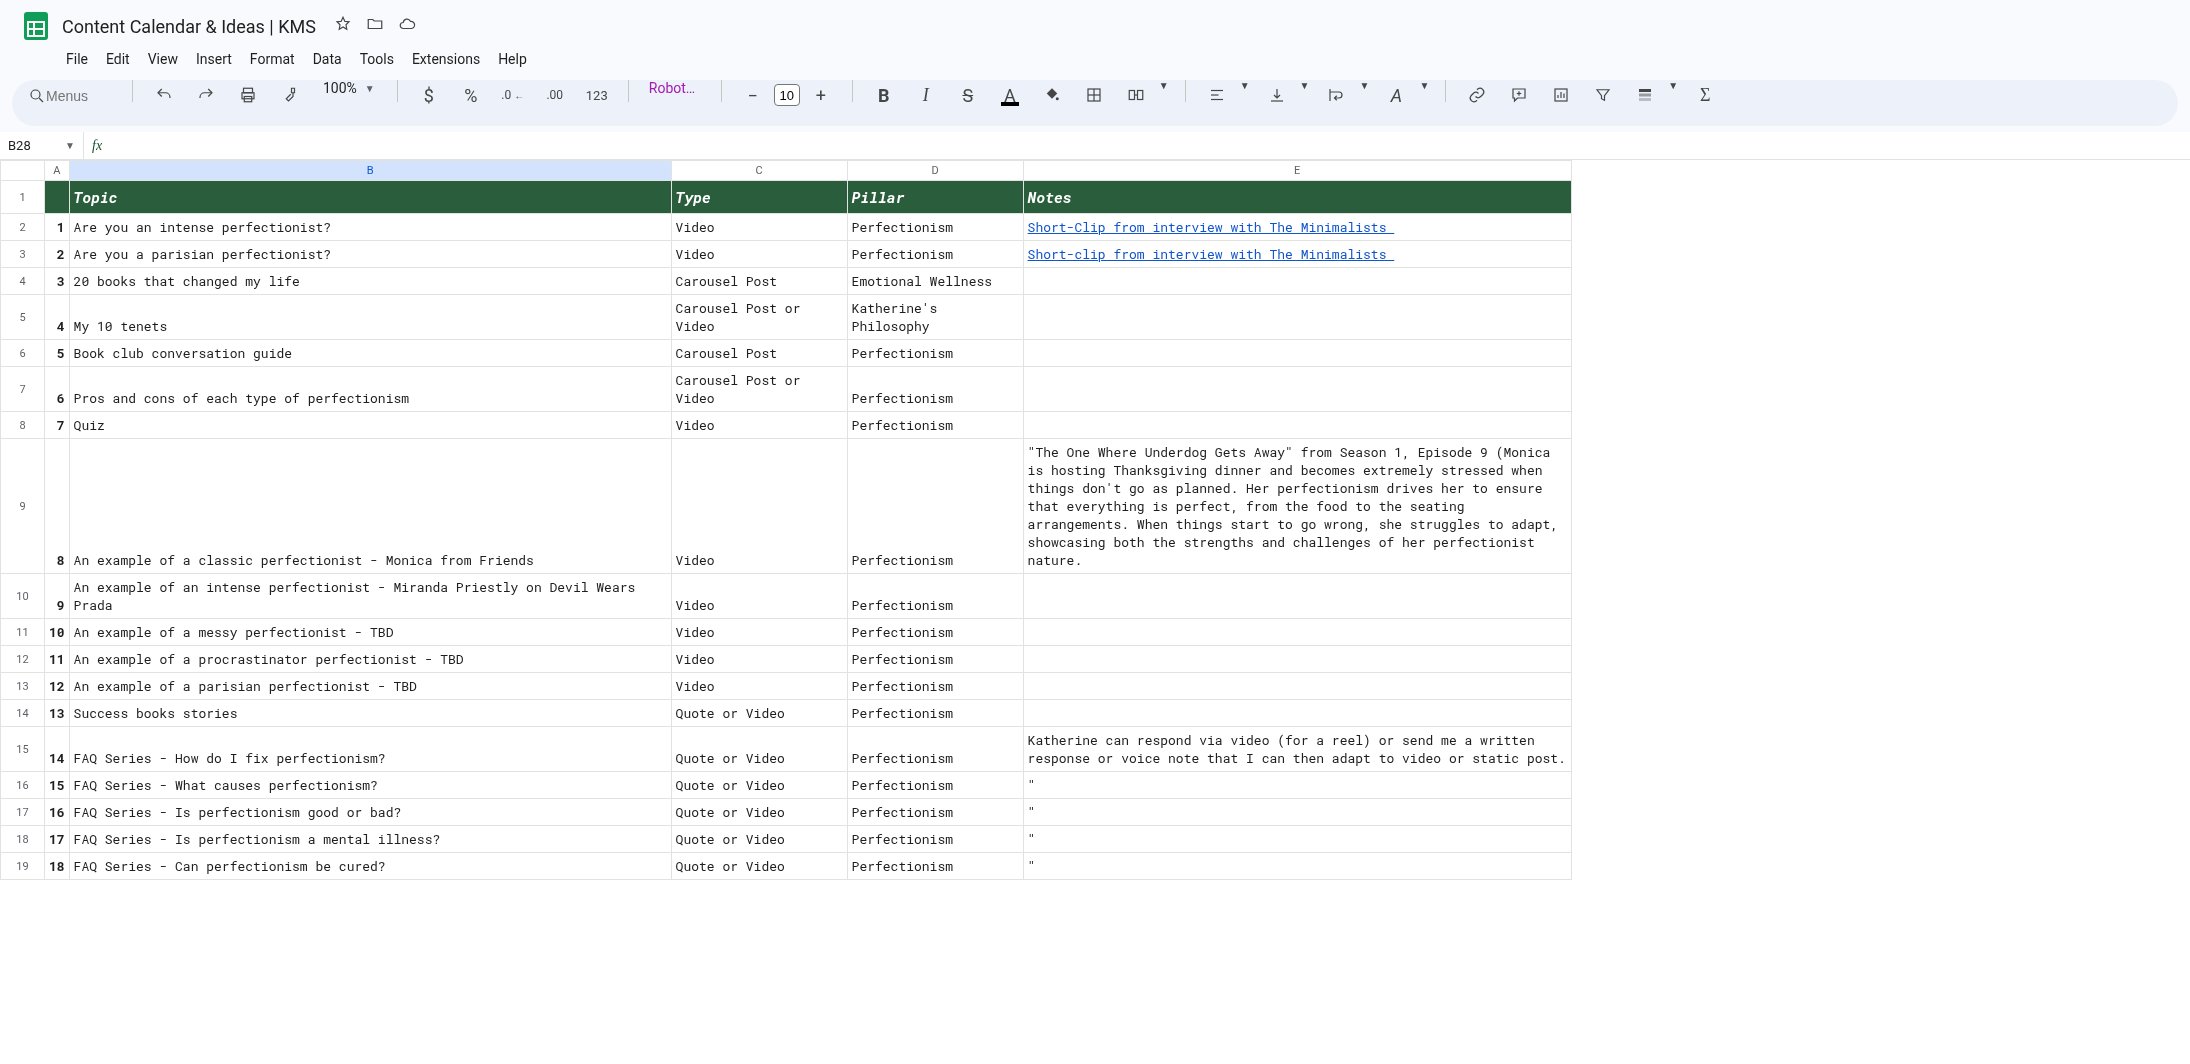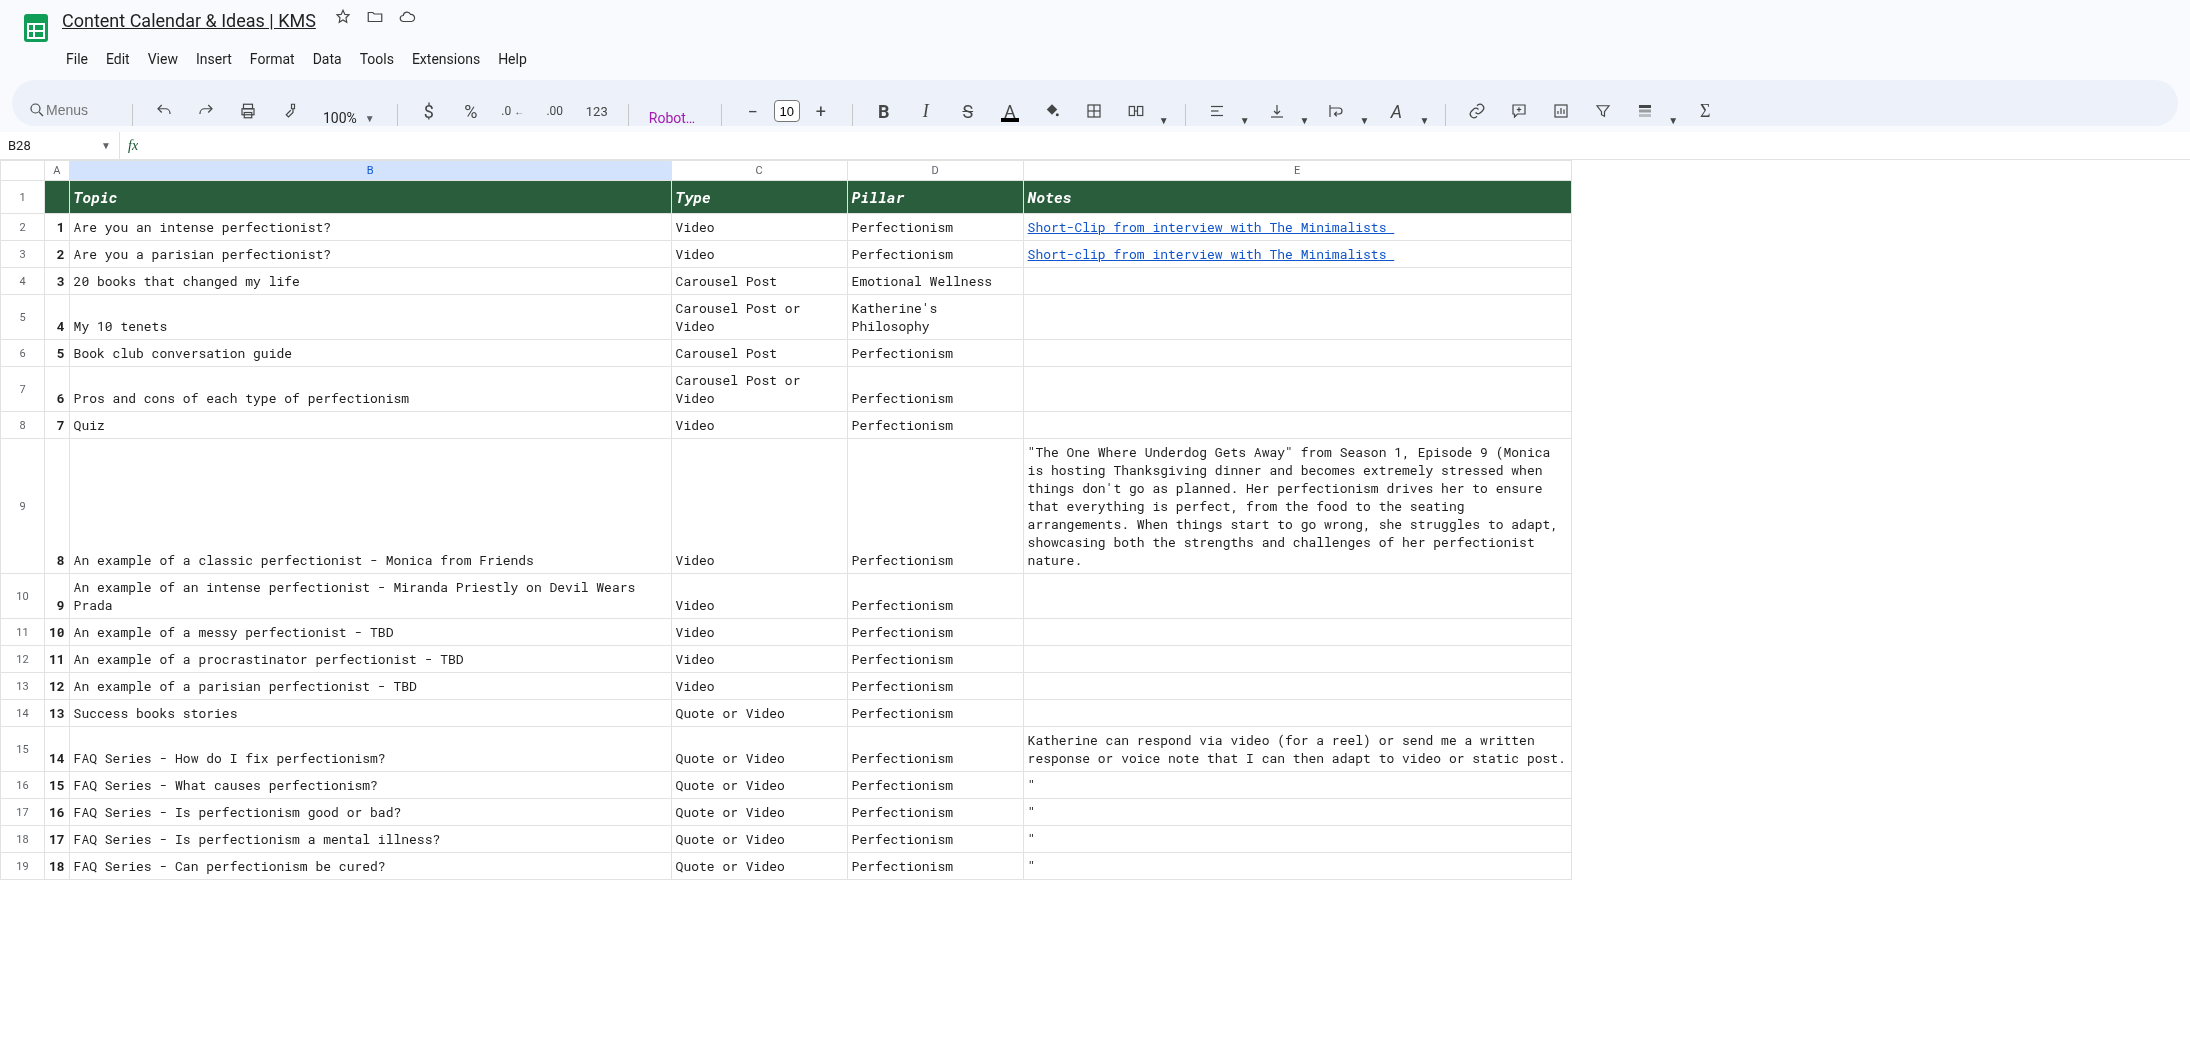--- a/index.html
+++ b/index.html
@@ -1,48 +1,48 @@
 <!DOCTYPE html>
 <html><head>
 <meta charset="utf-8">
 <style>
   * { box-sizing: border-box; margin: 0; padding: 0; }
   body { font-family: "Google Sans", Roboto, Arial, sans-serif; background: #f8fafd; color: #1f1f1f; overflow: hidden; }
 
   
-  .title-bar { display: flex; align-items: flex-start; padding: 8px 16px 0 16px; height: 44px; text-decoration: underline; }
+  .title-bar { display: flex; align-items: center; padding: 8px 16px 0 16px; height: 44px; }
   .logo { width: 40px; height: 40px; display:flex; align-items:center; justify-content:center; }
   .logo svg { width: 32px; height: 32px; }
   .doc-title { font-size: 18px; color: #1f1f1f; padding: 2px 6px; border-radius: 4px; }
   .title-icons { display:flex; gap: 14px; margin-left: 12px; color:#5f6368; }
   .title-icons span { cursor: pointer; }
 
   
   .menu-bar { display:flex; align-items:center; padding: 0 12px 0 58px; height: 30px; gap: 2px; }
   .menu-item { font-size: 14px; color:#1f1f1f; padding: 4px 8px; border-radius:4px; cursor:pointer; }
 
   
   .toolbar-wrap { padding: 6px 12px; }
-  .toolbar { background:#edf2fa; border-radius: 24px; height: 46px; display:flex; align-items:flex-end; padding: 0 10px; gap: 12px; }
+  .toolbar { background:#edf2fa; border-radius: 24px; height: 46px; display:flex; align-items:flex-start; padding: 0 10px; gap: 12px; }
   .tool-btn { width:30px; height:30px; display:flex; align-items:center; justify-content:center; border-radius:4px; color:#444746; cursor:pointer; font-size:18px; }
   .tool-sep { width:1px; height:22px; background:#c7c7c7; margin:0 4px; }
   .search-box { display:flex; align-items:center; background:transparent; border-radius:18px; padding:0 10px 0 6px; height:32px; }
   .search-box input { border:none; background:transparent; outline:none; font-size:14px; width:60px; color:#444746; }
   .zoom { font-size:14px; color:#1f1f1f; padding:0 6px; display:flex; align-items:center; gap:8px; cursor:pointer; }
   .font-name { font-size:14px; color:#a21caf; width:60px; overflow:hidden; white-space:nowrap; text-overflow:ellipsis; padding-left:4px; cursor:pointer; display:flex; align-items:center; gap:18px; }
   .font-size-box { display:flex; align-items:center; gap:6px; }
   .font-size-box .size-input { width:26px; height:22px; border:1px solid #747775; border-radius:4px; text-align:center; font-size:13px; background:#fff; }
   .text-color-btn { position:relative; }
   .text-color-underline { position:absolute; bottom:4px; left:6px; right:6px; height:4px; background:#000; }
   .fill-color-btn { position:relative; }
   .dropdown-caret { font-size:10px; color:#444746; margin-left:-4px; }
 
   
   .namefx { display:flex; align-items:center; height:28px; border-bottom:1px solid #e1e3e1; background:#fff; }
-  .name-box { width:120px; display:flex; align-items:center; justify-content:space-between; padding:0 8px; font-size:13px; color:#1f1f1f; border-right:1px solid #e1e3e1; height:100%; }
+  .name-box { width:84px; display:flex; align-items:center; justify-content:space-between; padding:0 8px; font-size:13px; color:#1f1f1f; border-right:1px solid #e1e3e1; height:100%; }
   .fx-label { font-family: Liberation Serif, serif; font-style:italic; color:#14532d; padding:0 8px; font-size:14px; }
   .fx-input { flex:1; border:none; outline:none; height:100%; font-size:13px; padding:0 4px; }
 
   
   .grid-area { position:relative; background:#fff; overflow:auto; height: calc(100vh - 44px - 30px - 58px - 28px); }
   table.sheet { border-collapse:collapse; table-layout:fixed; }
   .corner, .col-h, .row-h { background:#fff; color:#5f6368; font-size:11px; text-align:center; border:1px solid #e1e3e1; position:sticky; z-index:2; }
   .corner { left:0; top:0; z-index:3; width:44px; height:20px; }
   .col-h { top:0; height:20px; font-weight:400; }
   .row-h { left:0; width:44px; font-weight:400; }

